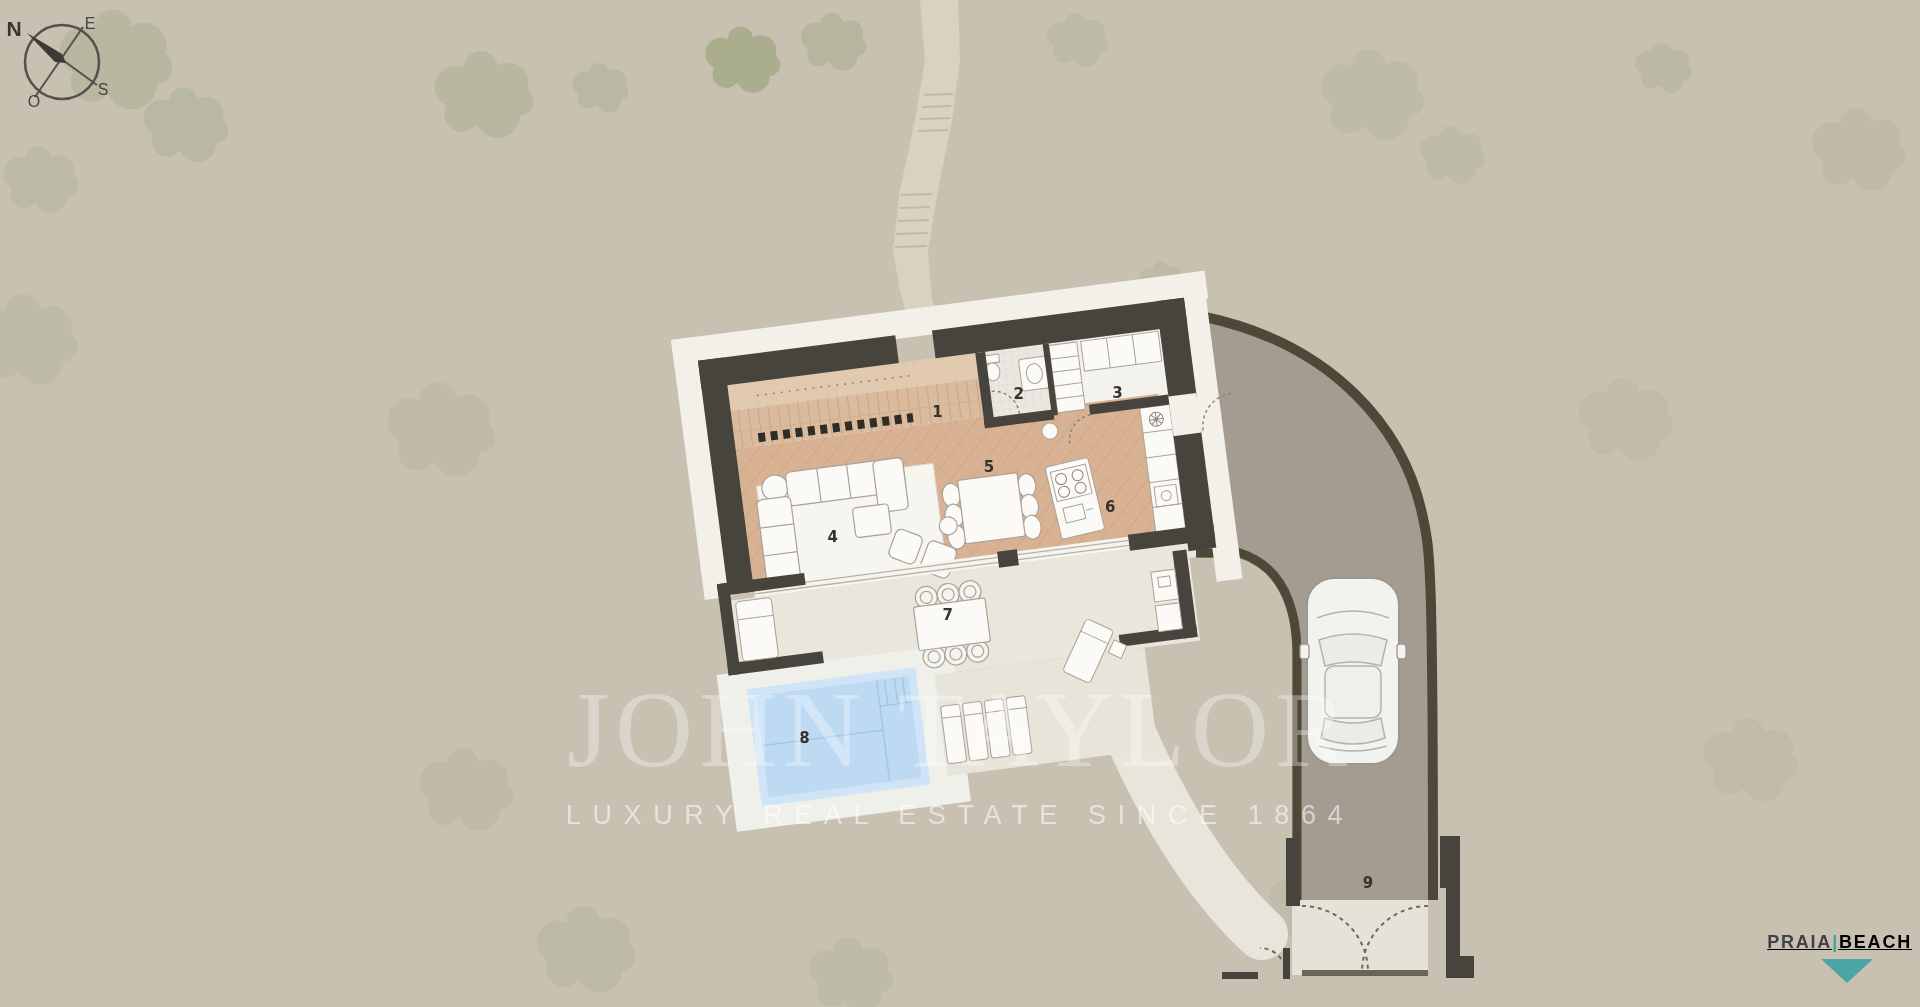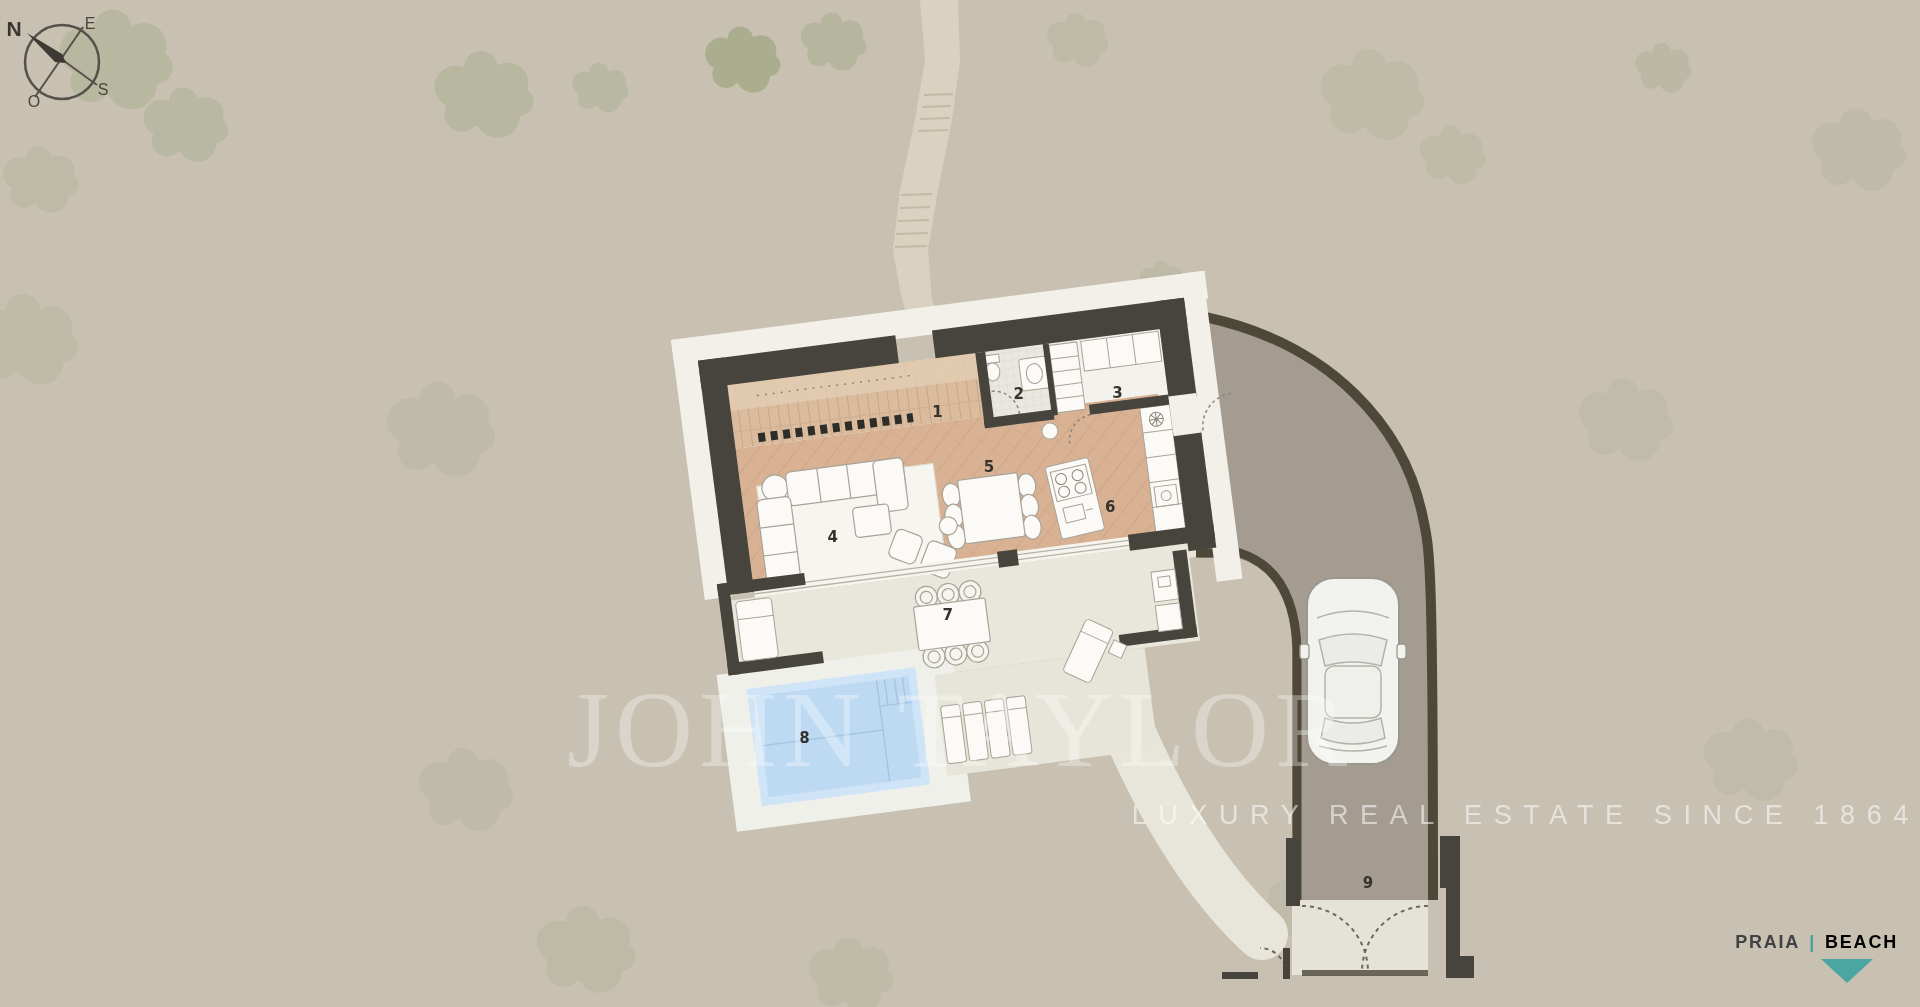--- a/index.html
+++ b/index.html
@@ -2,24 +2,24 @@
 <html><head>
 <meta charset="utf-8">
 <style>
   html,body{margin:0;padding:0;}
   body{width:1920px;height:1007px;overflow:hidden;background:#c8c1b2;font-family:"Liberation Sans",sans-serif;}
   .stage{position:relative;width:1920px;height:1007px;background:#c8c1b2;}
   .stage svg{position:absolute;left:0;top:0;}
   .overlay{position:absolute;pointer-events:none;}
   .watermark-brand{left:0;right:0;top:668px;text-align:center;font-family:Liberation Serif, serif;
     font-size:108px;letter-spacing:.055em;color:rgba(255,255,255,.33);white-space:nowrap;}
-  .watermark-tagline{left:0;right:0;top:800px;text-align:right;font-family:"Liberation Sans",sans-serif;
+  .watermark-tagline{left:0;right:0;top:800px;text-align:center;font-family:"Liberation Sans",sans-serif;
     font-size:27px;letter-spacing:.43em;color:rgba(255,255,255,.55);white-space:nowrap;}
-  .banner{top:932px;right:22px;display:flex;gap:9px;align-items:baseline;
-    font-size:18px;letter-spacing:1.8px;font-weight:bold;}
+  .banner{top:932px;right:8px;display:flex;align-items:baseline;
+    font-size:18px;letter-spacing:1.8px;font-weight:bold;text-decoration:underline;}
   .banner .primary{color:#3f4146}
   .banner .sep{color:#41a3a2}
   .banner .secondary{color:#000000}
   .banner-arrow{top:959px;left:1821px;width:0;height:0;
     border-left:26px solid transparent;border-right:26px solid transparent;border-top:24px solid #4ba6a3;}
   text.roomnum{font-family:"DejaVu Sans","Liberation Sans",sans-serif;font-size:15px;font-weight:600;fill:#35332c;}
   text.compass-letter{font-family:"Liberation Sans",sans-serif;font-size:16px;fill:#4a463e;}
   text.compass-letter.north{font-size:21px;font-weight:bold;fill:#38362f;}
 </style>
 </head>

